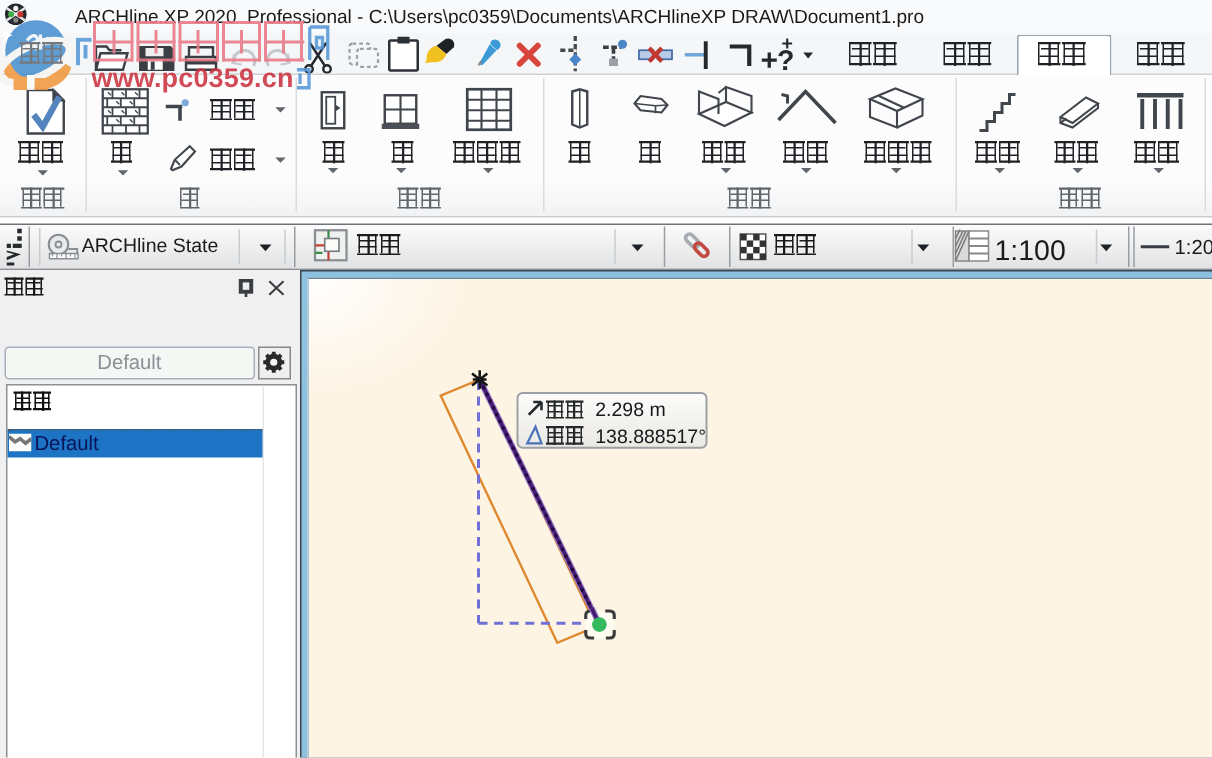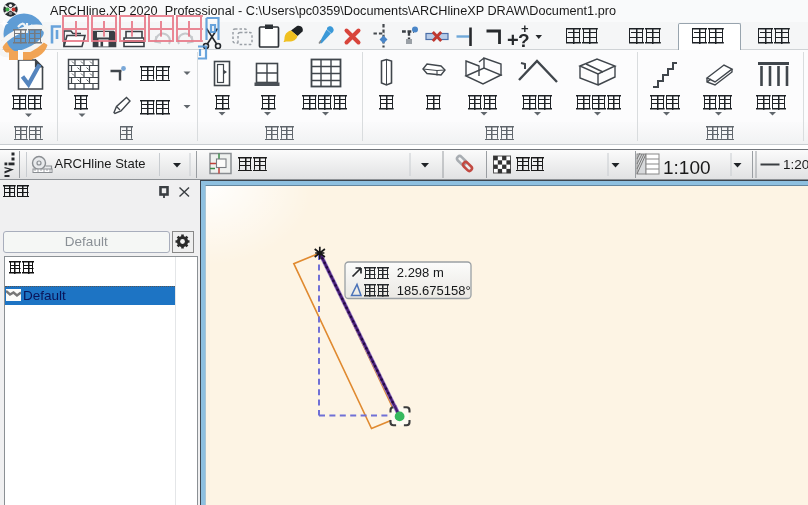--- a/index.html
+++ b/index.html
@@ -383,21 +383,21 @@
       </defs>
   <rect x="345" y="262" width="126" height="36.5" rx="3.5" fill="url(#ttg)" stroke="#9aa0a4" stroke-width="1.3"></rect>
   <g stroke="#26292c" stroke-width="1.7" fill="none">
    <path d="M352.5 276.5 L361 268 M361 268 h-5.5 M361 268 v5.5"></path>
   </g>
   <path d="M356.5 295.5 l5.5 -11 l4 11 z" fill="none" stroke="#4a72b8" stroke-width="1.5" transform="translate(-5,0)"></path>
  </svg>
  <div class="abs" style="left:164px;top:86px;font-size:13px;color:#26292c"><i class="h"></i><i class="h"></i></div>
  <div class="abs" style="left:197px;top:85.5px;font-size:13px;color:#16181a">2.298 m</div>
  <div class="abs" style="left:164px;top:103.5px;font-size:13px;color:#26292c"><i class="h"></i><i class="h"></i></div>
- <div class="abs" style="left:197px;top:103px;font-size:13px;color:#16181a">185.675158°</div>
+ <div class="abs" style="left:197px;top:103px;font-size:13px;color:#16181a">138.888517°</div>
 </div>
 
 <div class="abs" id="panel" style="left:0;top:179.5px;width:199.8px;height:325.5px;">
  <div class="abs" style="left:3px;top:4.5px;font-size:13.5px;color:#16181a"><i class="h"></i><i class="h"></i></div>
  <svg class="abs" style="left:157px;top:6px" width="36" height="12" viewBox="0 0 36 12">
   <g stroke="#3a3e42" fill="none">
    <rect x="3.5" y="1" width="7" height="7.5" stroke-width="2.6"></rect>
    <path d="M7 8.5 v3.5" stroke-width="1.8"></path>
    <path d="M22.5 1.5 l9.5 9 M32 1.5 l-9.5 9" stroke-width="1.4"></path>
   </g>
@@ -444,20 +444,21 @@
  </svg>
  <svg class="abs" style="left:49px;top:25px" width="14" height="20" viewBox="0 0 14 20">
   <path d="M12 1.5 h-9 v17 M8 5 v9" stroke="#5598d8" stroke-width="2.6" fill="none"></path>
  </svg>
  <div class="abs" style="left:61.5px;top:13.5px;font-size:29px;color:#e87888">
   <i class="h hw"></i><i class="h hw"></i><i class="h hw"></i><i class="h hw"></i><i class="h hw"></i>
  </div>
  <svg class="abs" style="left:204px;top:15px" width="17" height="27" viewBox="0 0 17 27">
   <path d="M2.5 3 v22 M2.5 3 h12 v22 M7 10 h4 v7 h-4 z" stroke="#5598d8" stroke-width="2.2" fill="none"></path>
  </svg>
+ <div class="abs" style="left:61px;top:41.5px;font-size:18px;font-weight:bold;color:#cc3340;letter-spacing:.1px">www.pc0359.cn</div>
  <svg class="abs" style="left:196px;top:45px" width="13" height="15" viewBox="0 0 13 15">
   <path d="M2 1.5 h8 v12 h-8 M4 4 v7" stroke="#5598d8" stroke-width="2.2" fill="none"></path>
  </svg>
 </div>
 <style>.hw{--t:2.2px}
 .hw.h{background:
  linear-gradient(currentColor,currentColor) 50% 0/100% 2.2px,
  linear-gradient(currentColor,currentColor) 50% 52%/100% 2.2px,
  linear-gradient(currentColor,currentColor) 50% 100%/100% 2.2px,
  linear-gradient(currentColor,currentColor) 0 50%/2.2px 100%,

